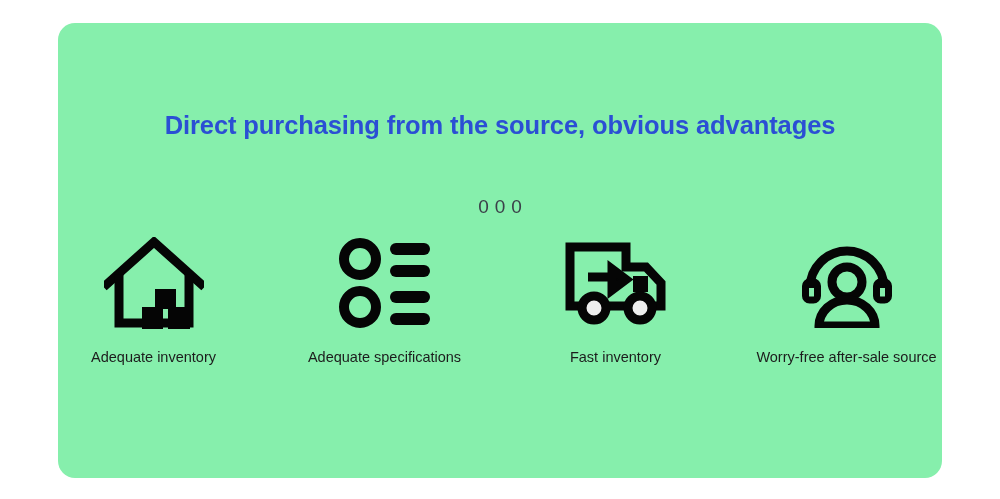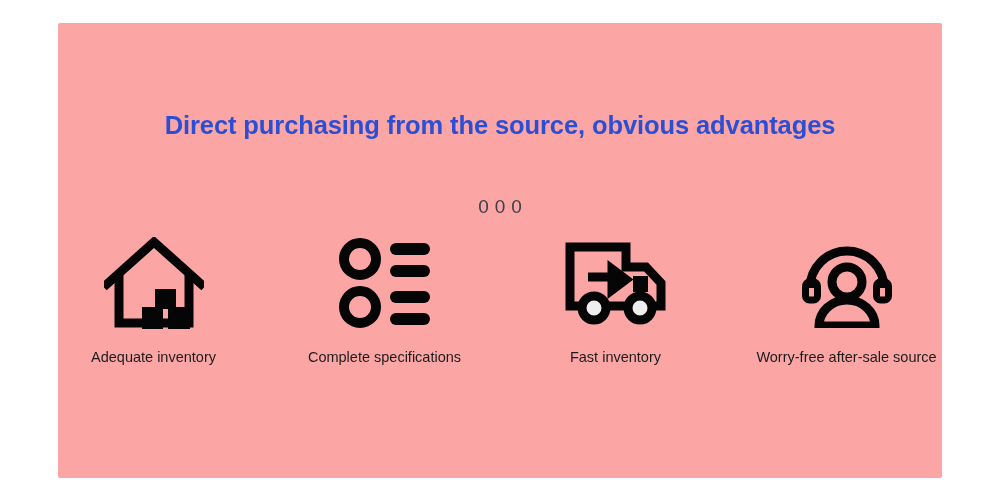--- a/index.html
+++ b/index.html
@@ -20,22 +20,22 @@
     height: 499px;
     background: #ffffff;
   }
 
   .feature-card {
     position: absolute;
     left: 58px;
     top: 23px;
     width: 884px;
     height: 455px;
-    background: #fca5a5;
-    border-radius: 2px;
+    background: #86efac;
+    border-radius: 17px;
     box-sizing: border-box;
   }
 
   .card-title {
     position: absolute;
     left: 0;
     top: 88px;
     width: 884px;
     text-align: center;
     color: #2b4fd4;
@@ -132,21 +132,21 @@
         <div class="feature-icon">
           <svg width="96" height="92" viewBox="0 0 96 92" fill="none" xmlns="http://www.w3.org/2000/svg">
             <circle cx="23" cy="22" r="16" stroke="#050505" stroke-width="10"></circle>
             <circle cx="23" cy="70" r="16" stroke="#050505" stroke-width="10"></circle>
             <rect x="53" y="6" width="40" height="12" rx="6" fill="#050505"></rect>
             <rect x="53" y="28" width="40" height="12" rx="6" fill="#050505"></rect>
             <rect x="53" y="54" width="40" height="12" rx="6" fill="#050505"></rect>
             <rect x="53" y="76" width="40" height="12" rx="6" fill="#050505"></rect>
           </svg>
         </div>
-        <div class="feature-label">Complete specifications</div>
+        <div class="feature-label">Adequate specifications</div>
       </div>
 
       <div class="feature-item">
         <div class="feature-icon">
           <svg width="104" height="86" viewBox="0 0 104 86" fill="none" xmlns="http://www.w3.org/2000/svg">
             <path d="M6 7 L62 7 L62 27 L82 27 L97 43 L97 66 L6 66 Z" stroke="#050505" stroke-width="9" stroke-linejoin="miter" fill="none"></path>
             <path d="M24 37 L48 37 M48 37 L48 29 L62 39.5 L48 50 L48 42 Z" stroke="#050505" stroke-width="9" stroke-linecap="butt" stroke-linejoin="miter" fill="#050505"></path>
             <path d="M69 36 L84 36 L84 52 L69 52 Z" fill="#050505"></path>
             <circle cx="30" cy="68" r="12" fill="#eeeeee" stroke="#050505" stroke-width="9"></circle>
             <circle cx="76" cy="68" r="12" fill="#eeeeee" stroke="#050505" stroke-width="9"></circle>

